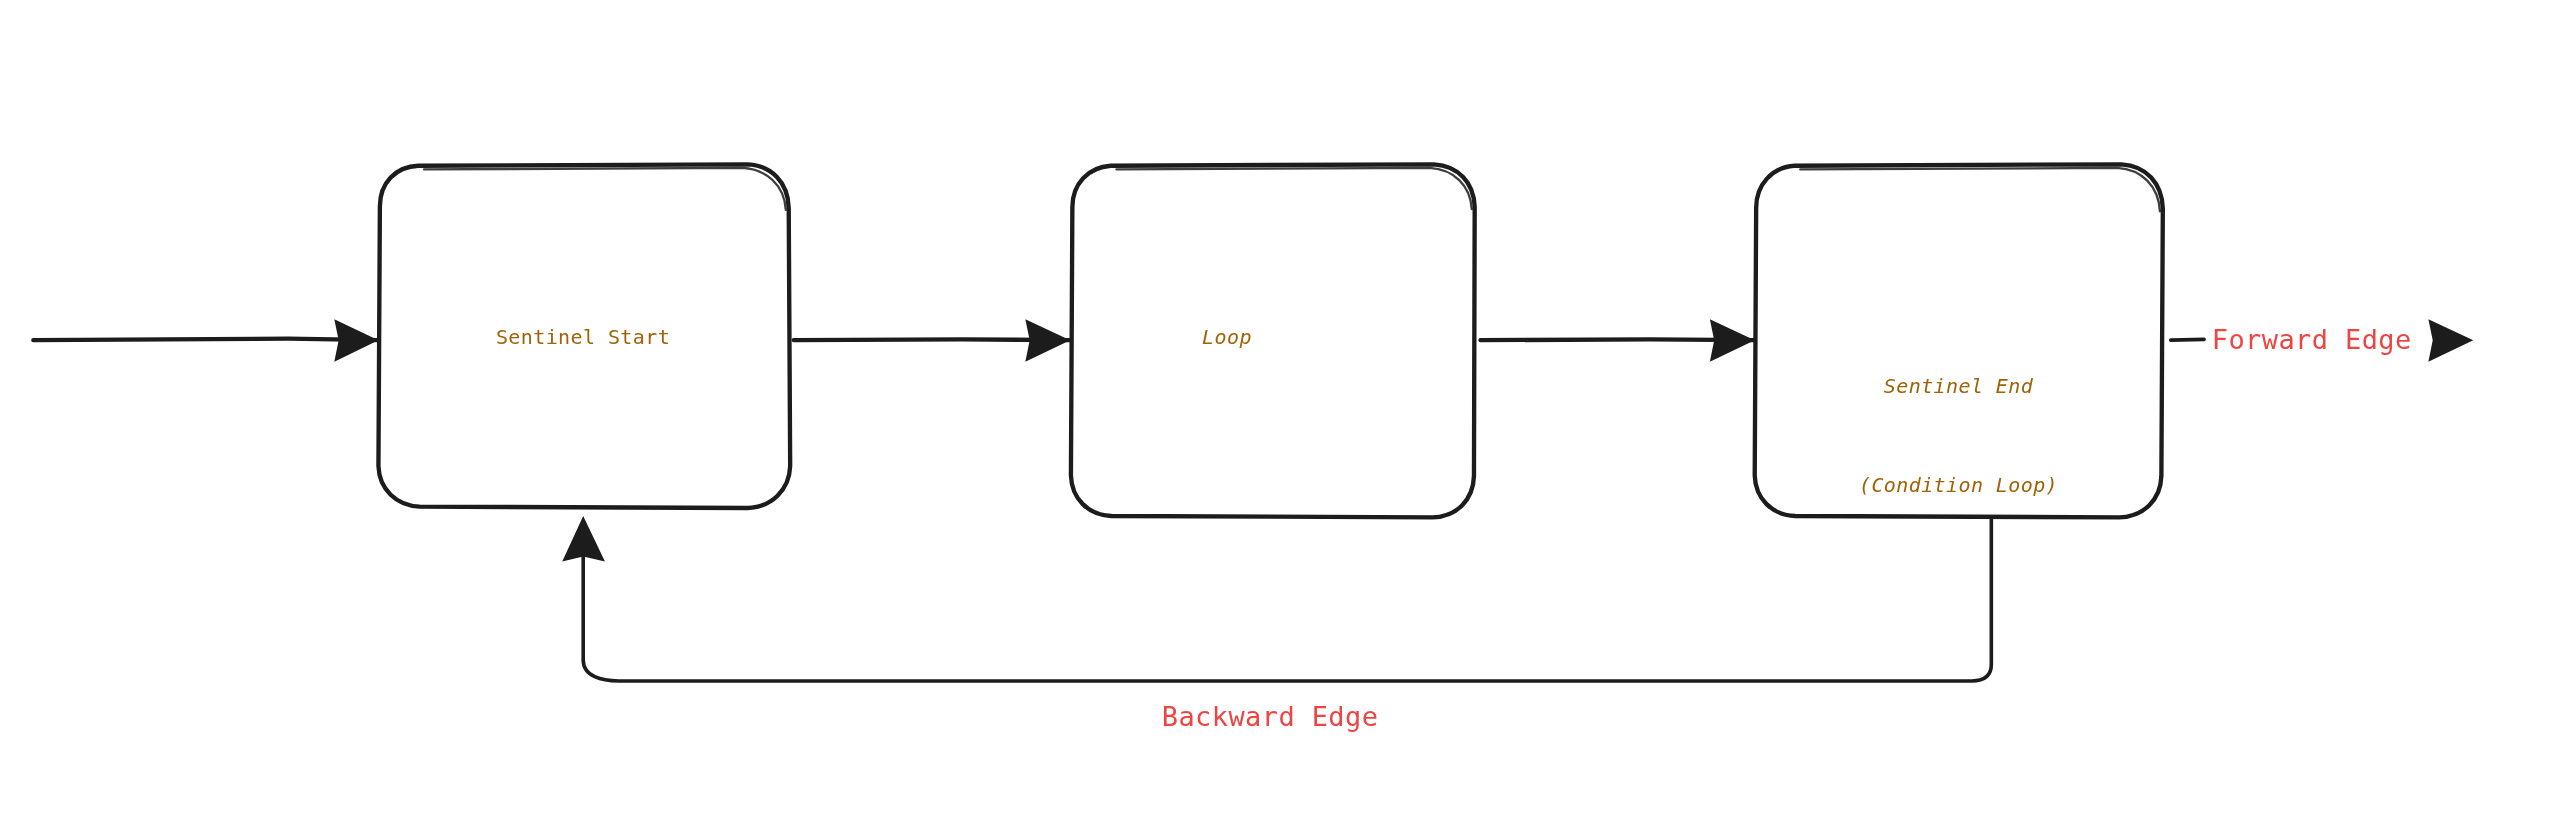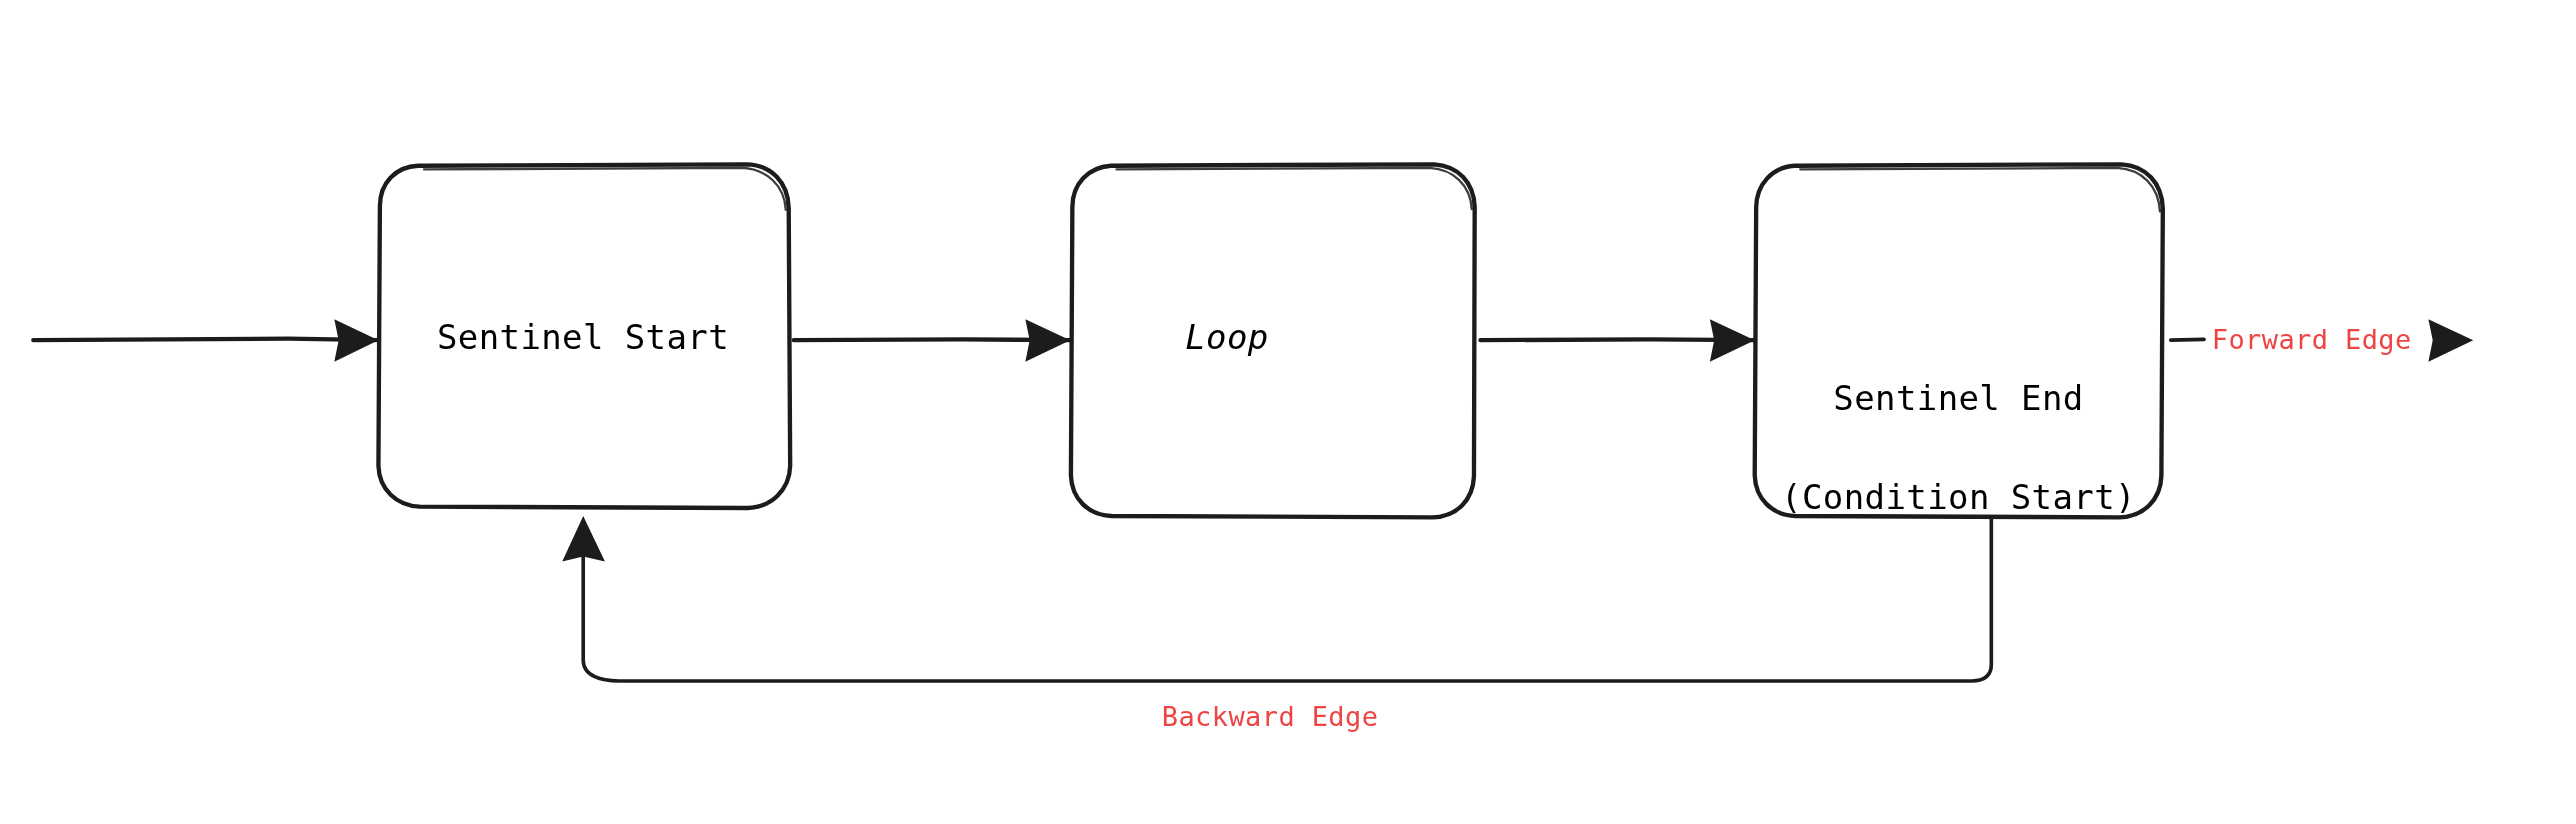--- a/index.html
+++ b/index.html
@@ -55,23 +55,23 @@
     stroke-linecap: round;
     stroke-linejoin: round;
   }
   .arrow-head {
     fill: #1c1c1c;
     stroke: none;
   }
   .node-label {
     position: absolute;
     text-align: center;
-    color: #000000;
+    color: #a16207;
     font-family: "DejaVu Sans Mono", "Liberation Mono", monospace;
-    font-size: 34px;
+    font-size: 20px;
     line-height: 33px;
     letter-spacing: 0.4px;
     white-space: pre;
     user-select: none;
   }
   .edge-label {
     position: absolute;
     color: #ef4444;
     font-family: "DejaVu Sans Mono", "Liberation Mono", monospace;
     font-size: 27px;
@@ -158,23 +158,23 @@
                L 806,750"></path>
       <path class="arrow-head" d="M 806,713 L 777,776 L 806,769 L 836,776 Z"></path>
     </g>
 
   </svg>
 
   <div class="node-label" style="left:378px; top:321px; width:410px;">Sentinel Start</div>
 
   <div class="node-label" style="left:1025px; top:321px; width:404px;font-style:italic;">Loop</div>
 
-  <div class="node-label" style="left:1755px; top:316px; width:407px;">
+  <div class="node-label" style="left:1755px; top:304px; width:407px;font-style:italic;">
     <div>Sentinel End</div>
-    <div>(Condition Start)</div>
+    <div>(Condition Loop)</div>
   </div>
 
   <div class="edge-label" style="left:2206px; top:324px;">Forward Edge</div>
 
   <div class="edge-label" style="left:1156px; top:665px;margin-top:36px;">Backward Edge</div>
 
 </div>
 
 
 </body></html>

